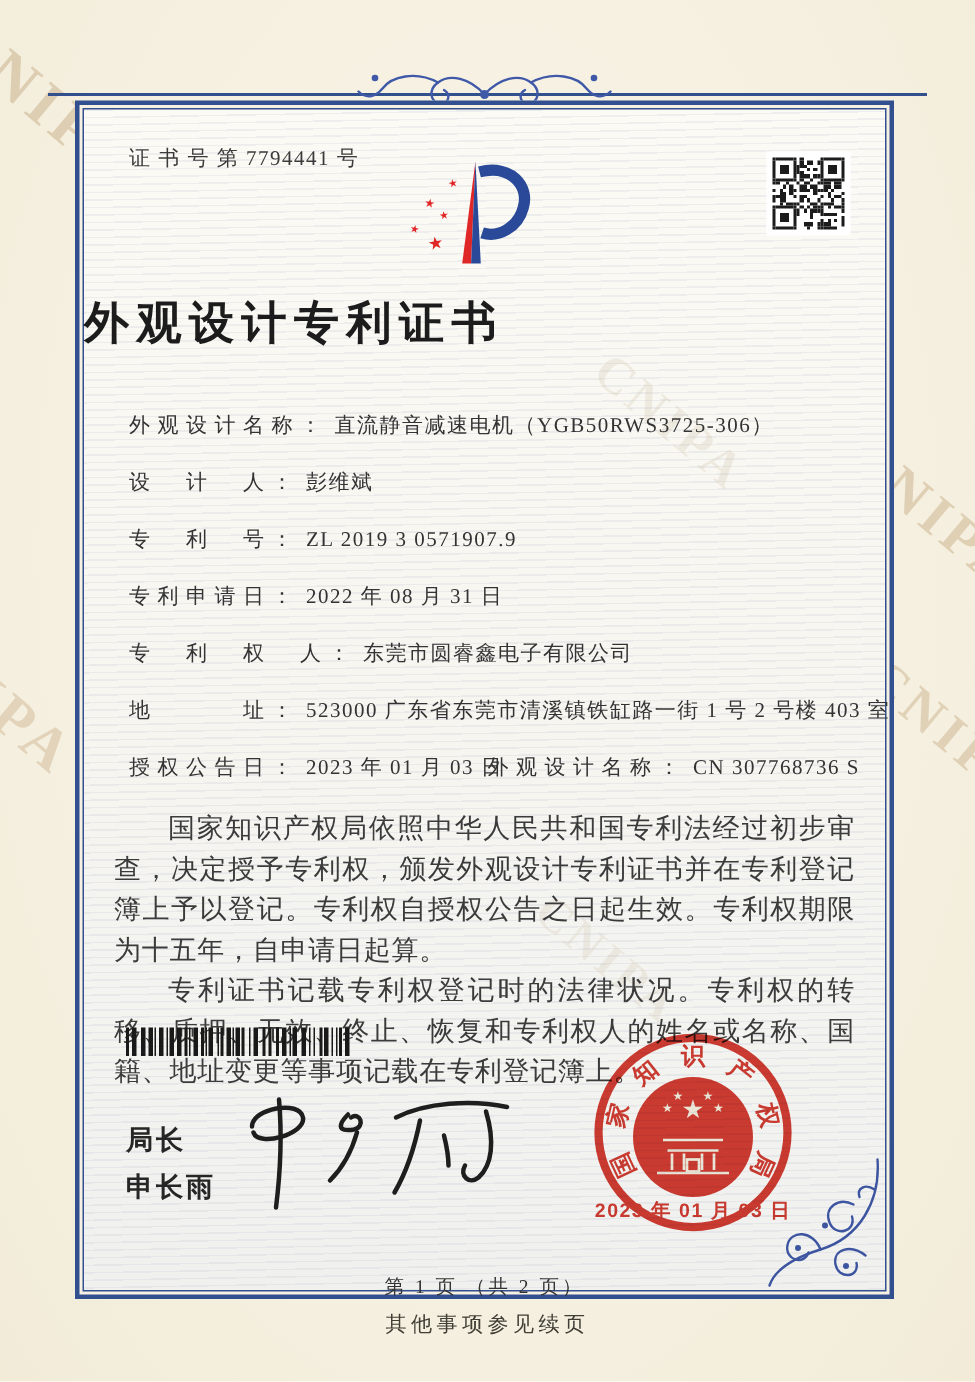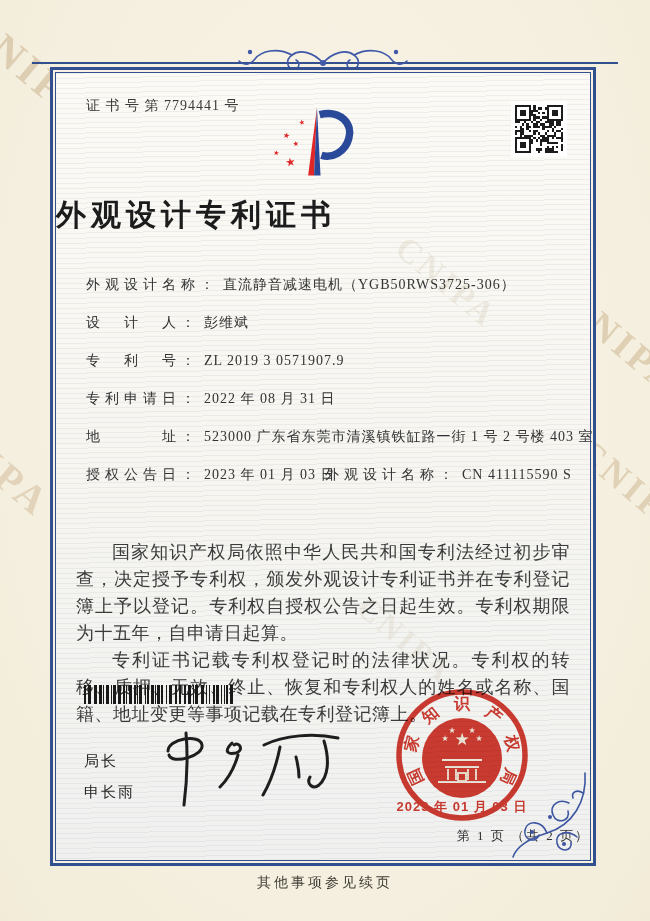--- a/index.html
+++ b/index.html
@@ -41,24 +41,24 @@
   .frow.last{margin-top:7px;}
   .flabel{letter-spacing:5px;color:#333;}
   .fvalue{margin-left:9px;letter-spacing:1px;}
   .fcol2{position:absolute;left:239px;top:0;}
   .paras{position:absolute;left:20px;top:466px;width:494px;font-size:18px;line-height:27px;
       color:#3b3b3b;text-align:justify;letter-spacing:.5px;}
   .paras p{margin:0;text-indent:2em;}
   .barcode{position:absolute;left:28px;top:612px;height:19px;display:flex;align-items:stretch;}
   .barcode div{background:#191919;}
   .officer{position:absolute;left:28px;top:672px;font-family:"Liberation Sans","DejaVu Sans",sans-serif;
-      font-size:15px;font-weight:400;color:#262626;line-height:31px;letter-spacing:2px;}
+      font-size:18px;font-weight:700;color:#262626;line-height:31px;letter-spacing:2px;}
   .signature{position:absolute;left:100px;top:648px;}
   .seal{position:absolute;left:330px;top:612px;mix-blend-mode:multiply;opacity:.9;}
-  .page-info{position:absolute;left:0;right:0;top:754px;text-align:right;font-size:13px;
+  .page-info{position:absolute;left:0;right:0;top:776px;text-align:center;font-size:13px;
       color:#333;letter-spacing:2px;}
   .corner-flourish{position:absolute;right:1px;bottom:1px;}
   .continuation{position:absolute;left:0;right:0;top:874px;text-align:center;font-size:14px;
       color:#3f3d34;letter-spacing:3px;z-index:2;}
 </style>
 </head>
 <body>
 
 <div class="page">
 
@@ -562,26 +562,29 @@
         <div class="frow">
           <span class="flabel">设　计　人</span><span>：</span><span class="fvalue">彭维斌</span>
         </div>
         <div class="frow">
           <span class="flabel">专　利　号</span><span>：</span><span class="fvalue">ZL 2019 3 0571907.9</span>
         </div>
         <div class="frow">
           <span class="flabel">专利申请日</span><span>：</span><span class="fvalue">2022 年 08 月 31 日</span>
         </div>
         <div class="frow">
+          <span class="flabel">专　利　权　人</span><span>：</span><span class="fvalue">东莞市圆睿鑫电子有限公司</span>
+        </div>
+        <div class="frow">
           <span class="flabel">地　　　址</span><span>：</span><span class="fvalue">523000 广东省东莞市清溪镇铁缸路一街 1 号 2 号楼 403 室</span>
         </div>
         <div class="frow last">
           <span class="flabel">授权公告日</span><span>：</span><span class="fvalue">2023 年 01 月 03 日</span>
           <span class="fcol2">
-            <span class="flabel">外观设计名称</span><span>：</span><span class="fvalue">CN 411115590 S</span>
+            <span class="flabel">外观设计名称</span><span>：</span><span class="fvalue">CN 307768736 S</span>
           </span>
         </div>
       </div>
 
       <div class="paras">
         <p>国家知识产权局依照中华人民共和国专利法经过初步审查，决定授予专利权，颁发外观设计专利证书并在专利登记簿上予以登记。专利权自授权公告之日起生效。专利权期限为十五年，自申请日起算。</p>
         <p>专利证书记载专利权登记时的法律状况。专利权的转移、质押、无效、终止、恢复和专利权人的姓名或名称、国籍、地址变更等事项记载在专利登记簿上。</p>
       </div>
 
       <div class="barcode">

